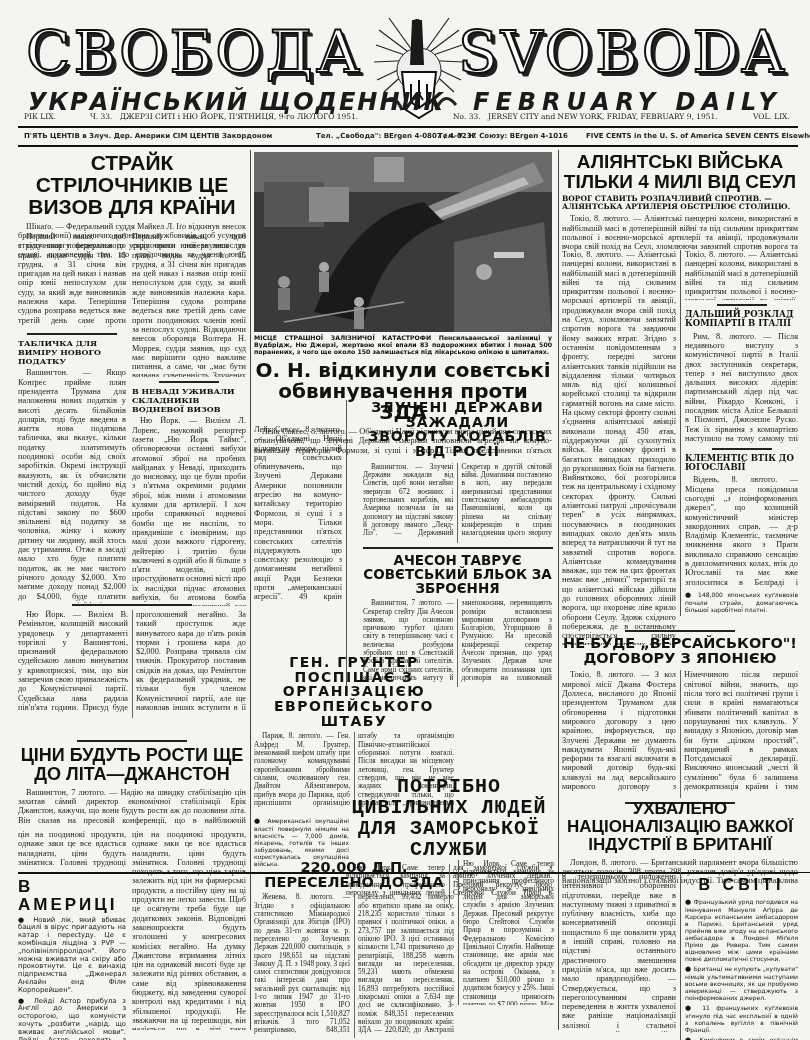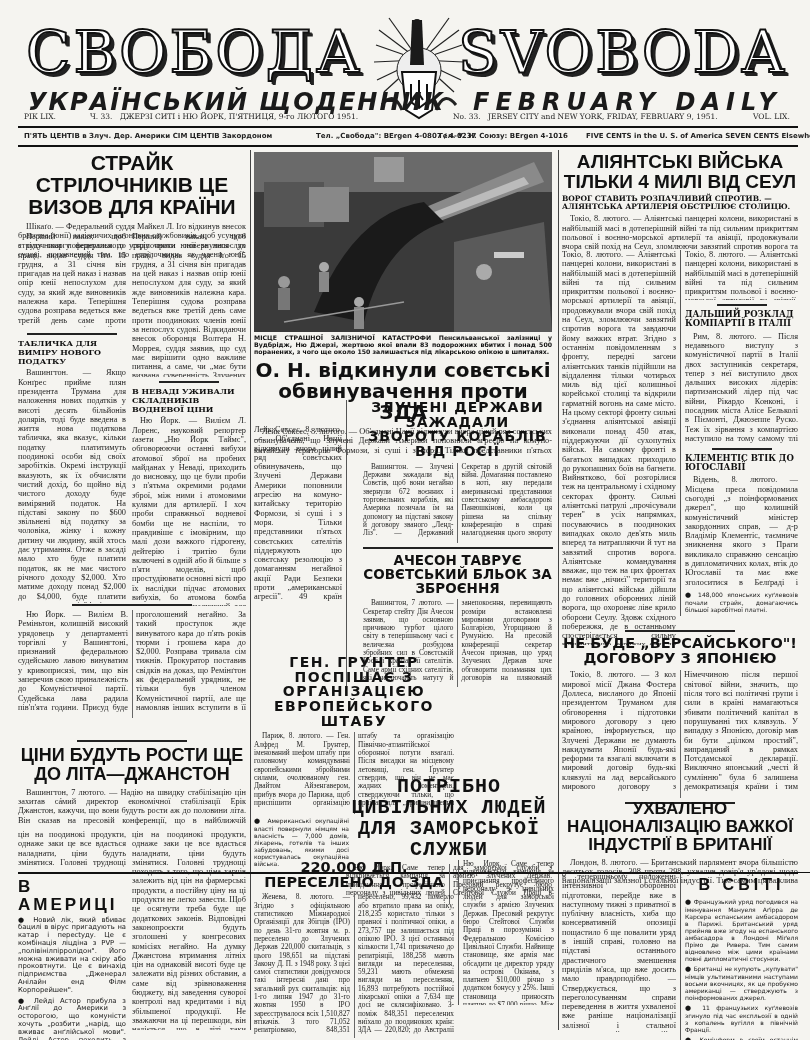--- a/index.html
+++ b/index.html
@@ -95,21 +95,21 @@
   </div>
   <div class="article" style="left:18px;top:232px;width:108px">
     <div class="body" style="height:95px">Перший наказ, щоб стрілочники повернулися до праці, видав суддя Іґо 15 грудня, а 31 січня він пригадав на цей наказ і назвав опір юнії непослухом для суду, за який жде виновників належна кара. Теперішня судова розправа ведеться вже третій день саме проти поодиноких членів юнії за непослух судові. Відкидаючи внесок оборонця Волтера Н. Моррея, суддя заявив, що суд має вирішити одно важливе питання, а саме, чи „має бути визвана суверенність Злучених Держав". Суддя Іґо заявив ще, що якби військо, згідно з розпорядком президента з 27 серпня 1950 р. було перебрало під свою опіку управу залізниць, тоді вояки могли споневолити стрілочників сповняти свою службу і не було б застою в залізничім русі. Отже суд не буде вирішувати жалів юнії, тільки питання непослуху владі. Як повідомляють з Вашингтону, переговори юнійних представників з власниками залізничих підприємств у справі покінчення страйку стрілочників, ще не осягнули успіху, однаже на Сході залізничий рух приходить до нормального стану, а на Заході поодинокі стрілочники повертаються до праці.</div>
     <div class="sep" style="width:90px;margin-top:6px"></div>
     <div class="sub-hl" style="font-size:8px">ТАБЛИЧКА ДЛЯ ВИМІРУ НОВОГО ПОДАТКУ</div>
     <div class="body" style="margin-top:3px;height:235px">Вашингтон. — Якщо Конґрес прийме плян президента Трумана для наложення нових податків у висоті десять більйонів долярів, тоді буде введена в життя нова податкова табличка, яка вказує, кільки податку платитимуть поодинокі особи від своїх заробітків. Окремі інструкції вказують, як їх обчисляти чистий дохід, бо щойно від чистого доходу буде виміряний податок. На підставі закону по $600 звільнені від податку за чоловіка, жінку і кожну дитину чи людину, якій хтось дає утримання. Отже в засаді мало хто буде платити податок, як не має чистого річного доходу $2,000. Хто матиме доходу понад $2,000 до $4,000, буде платити податок у висоті 24 відсотки від 2,000, а крім того 26% від заробітку понад 2,000. На підставі таблички податок від 2,000 виносив би $480, а до того прийде ще податок у висоті 26%. Хто має доходу 4-6 тисяч, такого податок виносив би $1,000, а крім того 30% від заробітку понад $4,000. Хто має чистого доходу 150-200 тисяч, такого податок буде виносити $117,820 а до того ще 94% від заробітку понад $150,000.</div>
   </div>
   <div class="article" style="left:132px;top:232px;width:114px">
     <div class="body" style="height:145px;text-indent:0">Перший наказ, щоб стрілочники повернулися до праці, видав суддя Іґо 15 грудня, а 31 січня він пригадав на цей наказ і назвав опір юнії непослухом для суду, за який жде виновників належна кара. Теперішня судова розправа ведеться вже третій день саме проти поодиноких членів юнії за непослух судові. Відкидаючи внесок оборонця Волтера Н. Моррея, суддя заявив, що суд має вирішити одно важливе питання, а саме, чи „має бути визвана суверенність Злучених Держав". Суддя Іґо заявив ще, що якби військо, згідно з розпорядком президента з 27 серпня 1950 р. було перебрало під свою опіку управу залізниць, тоді вояки могли споневолити стрілочників сповняти свою службу і не було б застою в залізничім русі. Отже суд не буде вирішувати жалів юнії, тільки питання непослуху владі. Як повідомляють з Вашингтону, переговори юнійних представників з власниками залізничих підприємств у справі покінчення страйку стрілочників, ще не осягнули успіху, однаже на Сході залізничий рух приходить до нормального стану, а на Заході поодинокі стрілочники повертаються до праці.</div>
     <div class="sep" style="width:60px"></div>
-    <div class="sub-hl" style="font-size:8px">В НЕВАДІ УЖИВАЛИ СКЛАДНИКІВ ВОДНЕВОЇ ЦІНИ</div>
+    <div class="sub-hl" style="font-size:8px">В НЕВАДІ УЖИВАЛИ СКЛАДНИКІВ ВОДНЕВОЇ ВИЗОВ</div>
     <div class="body" style="margin-top:3px;height:190px">Ню Йорк. — Вилієм Л. Лоренс, науковий репортер ґазети „Ню Йорк Таймс", обговорюючи останні вибухи атомової зброї на пробних майданах у Неваді, приходить до висновку, що це були проби з п'ятьма окремими родами зброї, між ними і атомовими кулями для артилерії. І хоч проби справжньої водневої бомби ще не наспіли, то правдивіше є імовірним, що малі дози важкого гідрогену, дейтерію і тритію були включені в одній або й більше з п'яти моделів, щоб простудіювати основні вісті про їх наслідки підчас атомових вибухів, бо атомова бомба служитиме як запалюючий для випусковання водневої бомби" — пише Лоренс.</div>
   </div>
 
   <div class="article" style="left:18px;top:604px;width:228px">
     <div class="sep" style="width:120px;margin-top:0"></div>
     <div class="body two" style="margin-top:4px;height:108px">Ню Йорк. — Вилієм В. Реміньтон, колишній високий урядовець у департаменті торгівлі у Вашингтоні, признаний федеральною судейською лавою винуватим у кривоприсязі, тим, що він заперечив свою приналежність до Комуністичної партії. Судейська лава радила пів'п'ята години. Присуд буде проголошений негайно. За такий проступок жде винуватого кара до п'ять років тюрми і грошева кара до $2,000. Розправа тривала сім тижнів. Прокуратор поставив свідків на доказ, що Ремінґтон як федеральний урядник, не тільки був членом Комуністичної партії, але ще намовляв інших вступити в її члени, а підчас судового слідства заперечив під присягою приналежність до партії. Оборона не вспіла поставити належного протидоказу і судейська лава рішила, що підсудний винуватий. Суддя Ґреґорі Нунан признав лаві, що на основі доказового матеріялу її рішення є справедливе.</div>
   </div>
   <div class="article" style="left:18px;top:740px;width:228px">
     <div class="sep" style="width:110px;margin-top:0"></div>
     <div class="hl" style="font-size:18px">ЦІНИ БУДУТЬ РОСТИ ЩЕ ДО ЛІТА—ДЖАНСТОН</div>

